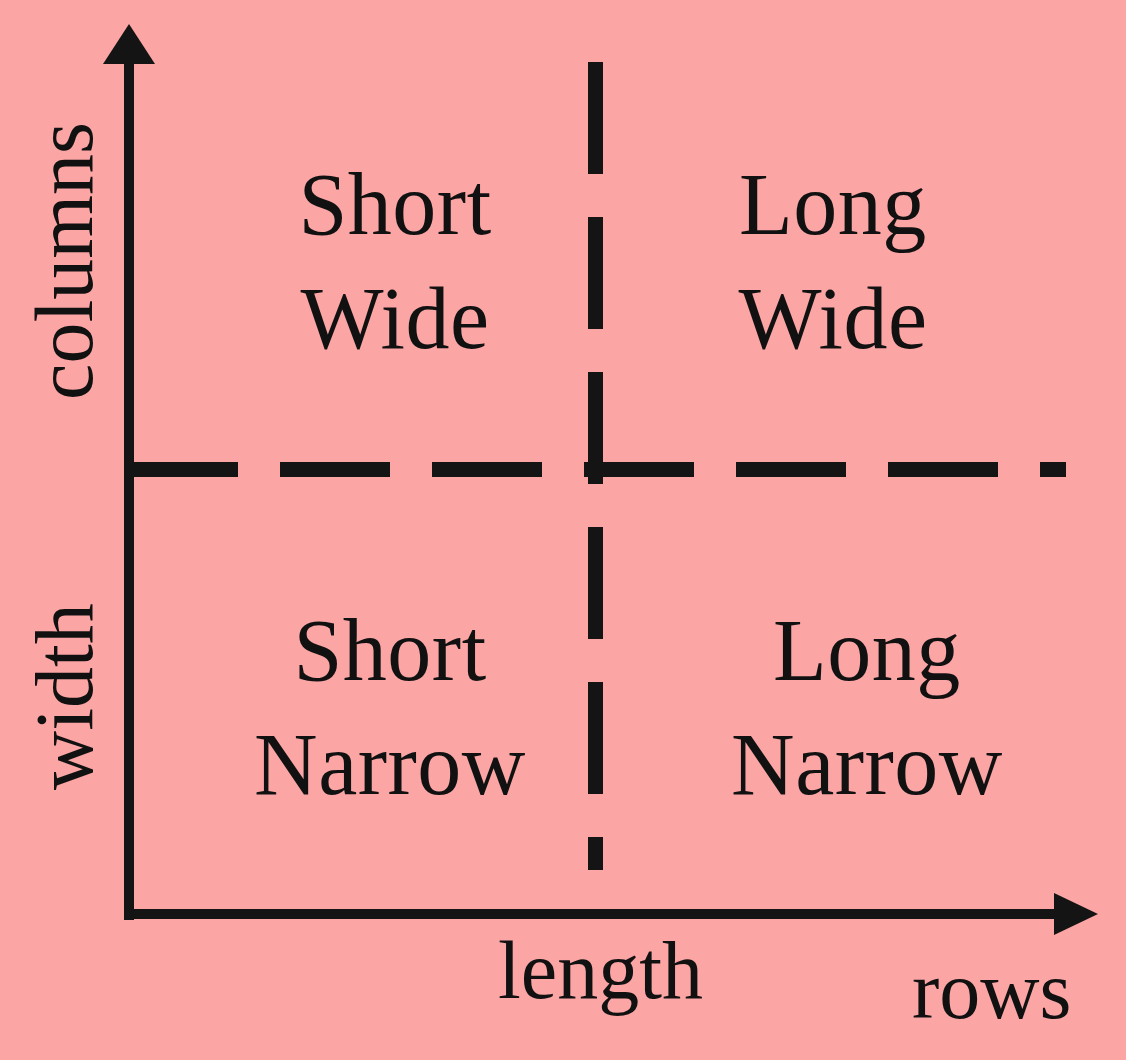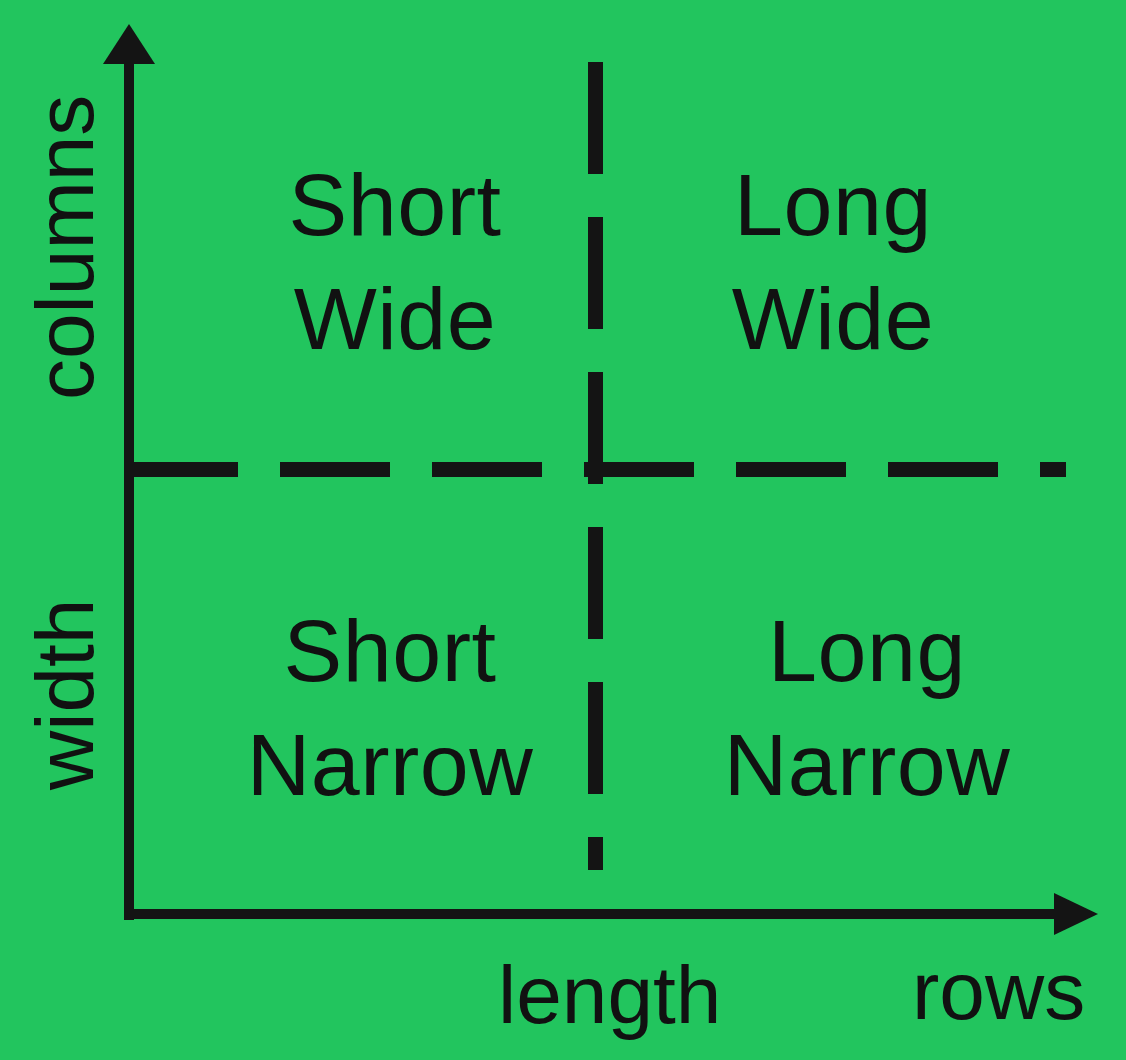--- a/index.html
+++ b/index.html
@@ -4,23 +4,23 @@
 <style>
   html, body {
     margin: 0;
     padding: 0;
     background: #ffffff;
   }
   #canvas {
     position: relative;
     width: 1126px;
     height: 1060px;
-    background: #22c55e;
+    background: #fca5a5;
     overflow: hidden;
-    font-family: Liberation Sans, sans-serif;
+    font-family: Liberation Serif, serif;
     color: #111111;
   }
 
   
   .axis-y-line {
     position: absolute;
     left: 124px;
     top: 58px;
     width: 10px;
     height: 862px;
@@ -102,21 +102,21 @@
     transform: rotate(-90deg);
   }
   #label-columns { left: 18px; top: 400px; }
   #label-width   { left: 18px; top: 790px; }
 
   .axis-label-horz {
     position: absolute;
     font-size: 82px;
     white-space: nowrap;
   }
-  #label-length { left: 498px; top: 948px; }
+  #label-length { left: 498px; top: 924px; }
   #label-rows   { left: 912px; top: 944px; }
 </style>
 </head>
 <body>
 
 <div id="canvas">
 
   <div class="axis-y-line"></div>
   <div class="axis-y-head"></div>
 

